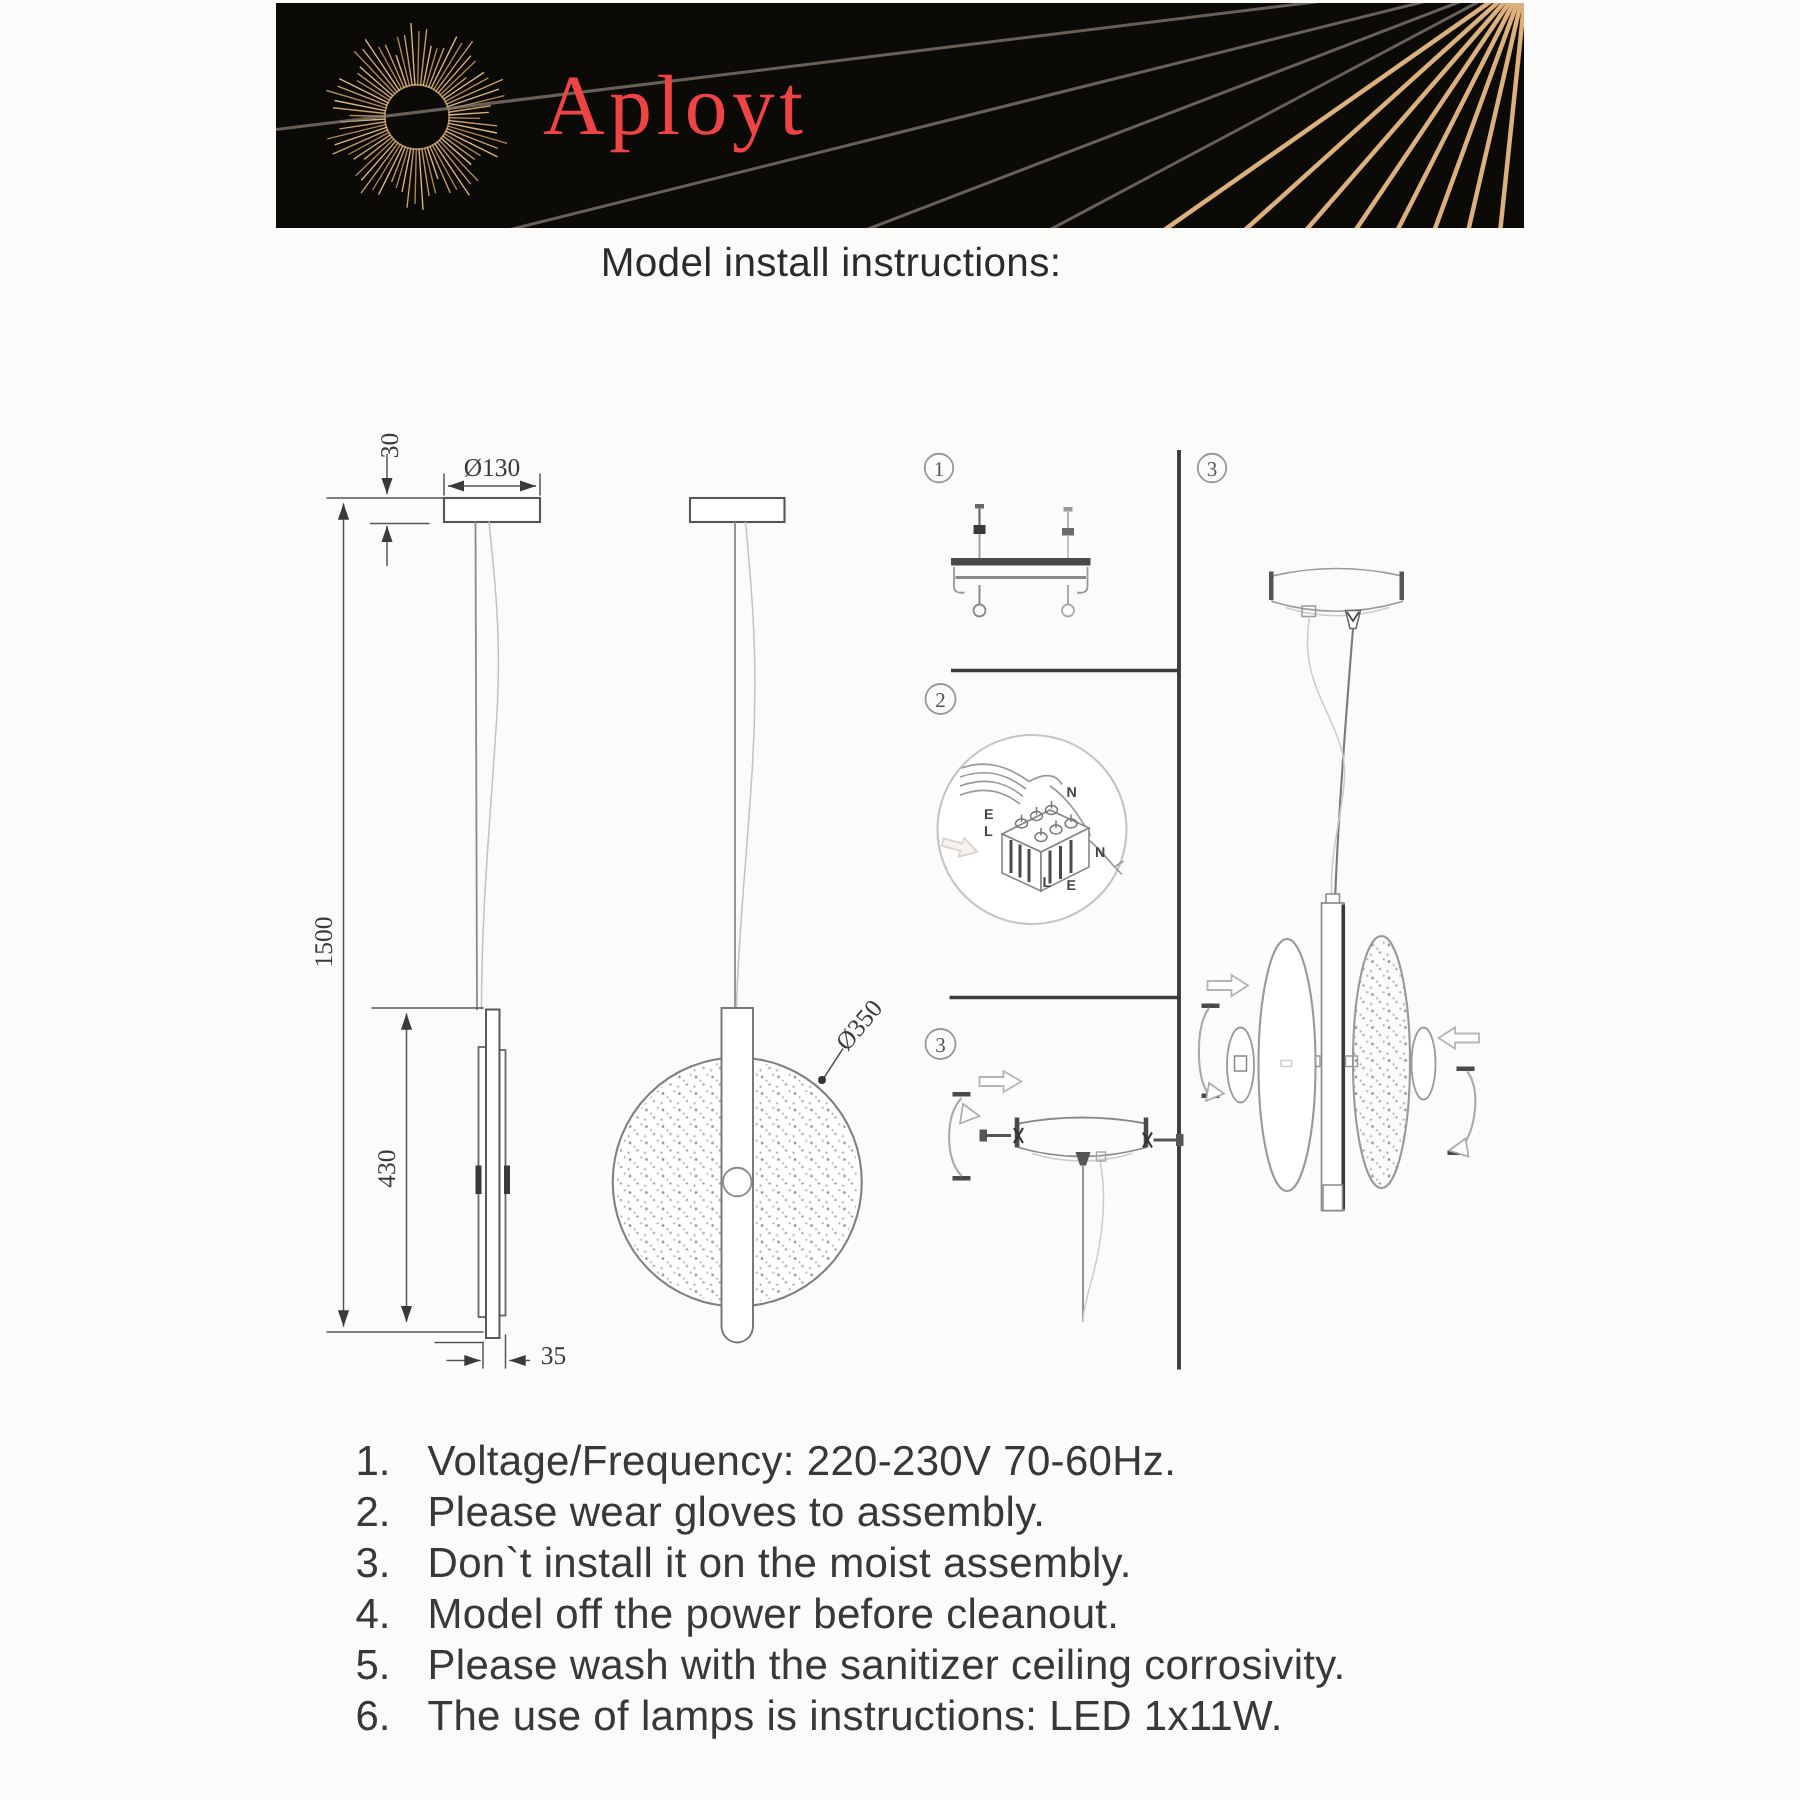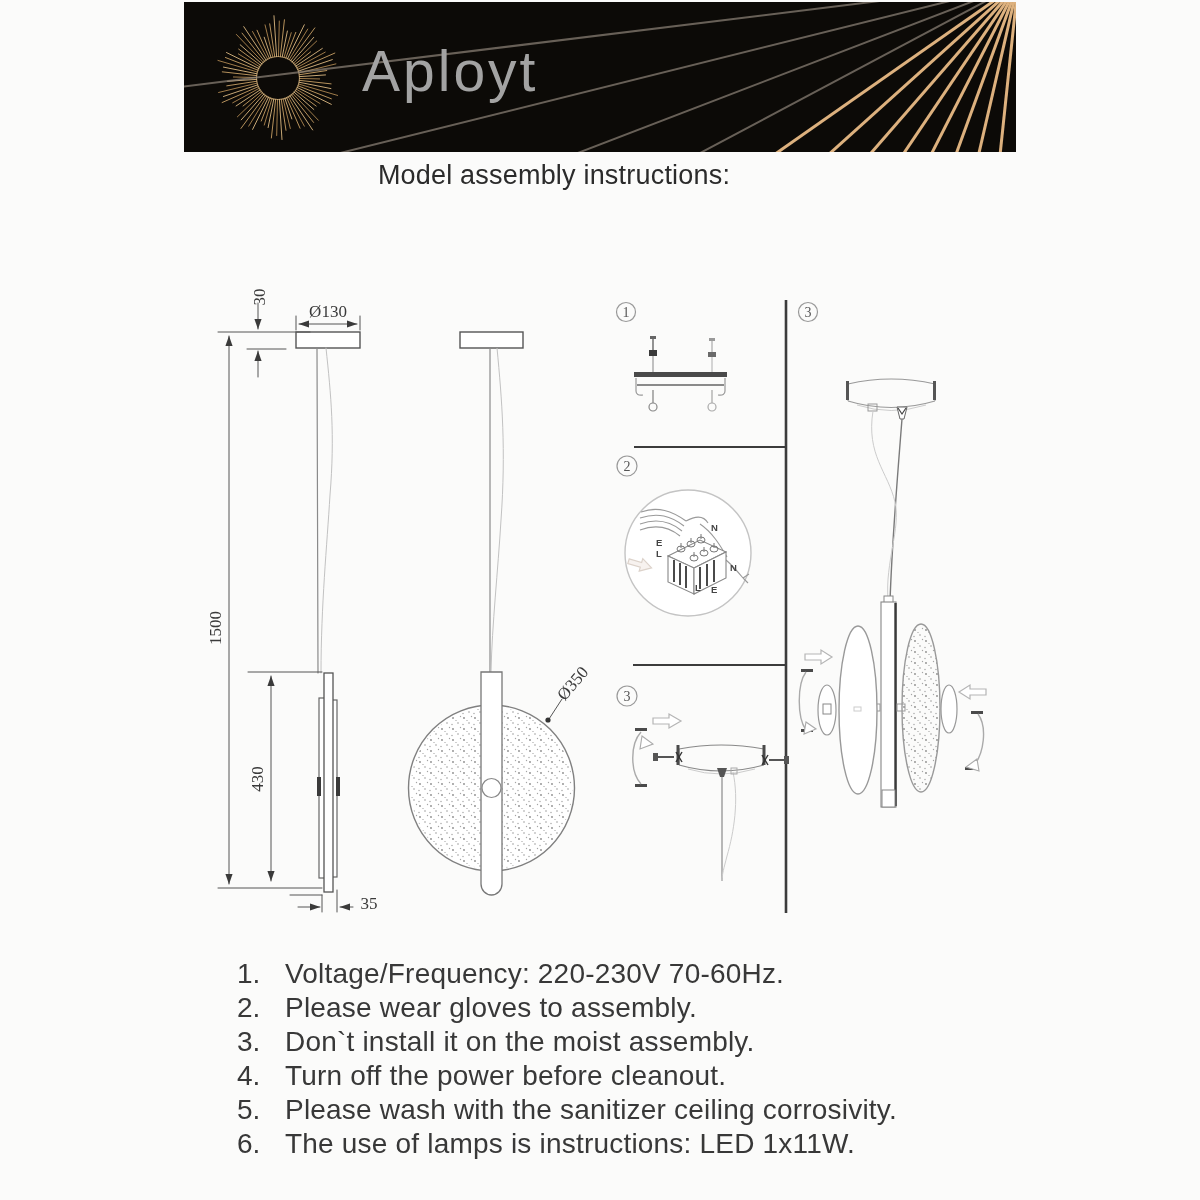--- a/index.html
+++ b/index.html
@@ -2,21 +2,21 @@
 <html><head>
 <meta charset="utf-8">
 <style>
   html,body{margin:0;padding:0;background:#fbfbfa;}
   #page{position:relative;width:1200px;height:1200px;background:#fbfbfa;overflow:hidden;
         font-family:"Liberation Sans",sans-serif;}
   
   #banner{position:absolute;left:184px;top:2px;width:832px;height:150px;background:#0c0a07;overflow:hidden;}
   #banner svg{position:absolute;top:0;left:0;}
   #brand{position:absolute;left:178px;top:36px;font-size:57px;font-weight:200;letter-spacing:3px;
-         color:#a3a3a3;font-family:Liberation Sans, sans-serif;}
+         color:#ef4444;font-family:Liberation Serif, serif;}
   
   #title-block{position:absolute;left:184px;top:160px;width:740px;text-align:center;color:#2b2b2b;}
   #title-line1{font-size:27px;letter-spacing:.2px;}
   #title-line2{font-size:26px;margin-top:4px;letter-spacing:.5px;}
   
   #diagram{position:absolute;left:184px;top:265px;width:832px;height:690px;}
   
   #instructions{position:absolute;left:237px;top:957px;width:800px;color:#383838;}
   .instr-row{display:flex;height:34px;line-height:34px;font-size:28px;}
   .instr-num{width:48px;flex:0 0 48px;}
@@ -120,21 +120,21 @@
           <line x1="834" y1="-18" x2="-137.2423521448194" y2="498.41871906448023" stroke="#8f857a" stroke-width="2" opacity="0.7"></line>
           <line x1="834" y1="-18" x2="-192.938469146922" y2="376.2047444998302" stroke="#8f857a" stroke-width="2" opacity="0.7"></line>
           <line x1="834" y1="-18" x2="-233.32529890359615" y2="248.1140851596345" stroke="#8f857a" stroke-width="2" opacity="0.7"></line>
           <line x1="834" y1="-18" x2="-257.80076680545426" y2="116.0562777456623" stroke="#8f857a" stroke-width="2" opacity="0.7"></line>
         </g>
     </svg>
     <div id="brand">Aployt</div>
   </div>
 
   <div id="title-block">
-    <div id="title-line1">Model assembly instructions:</div>
+    <div id="title-line1">Model install instructions:</div>
   </div>
 
   <svg id="diagram" viewBox="184 265 832 690">
     <defs>
       <marker id="dimArrow" viewBox="0 0 10 8" markerWidth="11" markerHeight="9" refX="9.5" refY="4" orient="auto-start-reverse">
         <path d="M0,0.6 L9.8,4 L0,7.4 Z" fill="#3a3a3a"></path>
       </marker>
       <pattern id="speck" width="11" height="11" patternUnits="userSpaceOnUse">
         <circle cx="2" cy="3" r="0.9" fill="#8a8a8a"></circle>
         <circle cx="7" cy="8" r="0.8" fill="#9a9a9a"></circle>
@@ -400,21 +400,21 @@
     <div class="instr-row">
       <span class="instr-num">2.</span>
       <span class="instr-text">Please wear gloves to assembly.</span>
     </div>
     <div class="instr-row">
       <span class="instr-num">3.</span>
       <span class="instr-text">Don`t install it on the moist assembly.</span>
     </div>
     <div class="instr-row">
       <span class="instr-num">4.</span>
-      <span class="instr-text">Turn off the power before cleanout.</span>
+      <span class="instr-text">Model off the power before cleanout.</span>
     </div>
     <div class="instr-row">
       <span class="instr-num">5.</span>
       <span class="instr-text">Please wash with the sanitizer ceiling corrosivity.</span>
     </div>
     <div class="instr-row">
       <span class="instr-num">6.</span>
       <span class="instr-text">The use of lamps is instructions: LED 1x11W.</span>
     </div>
   </div>

